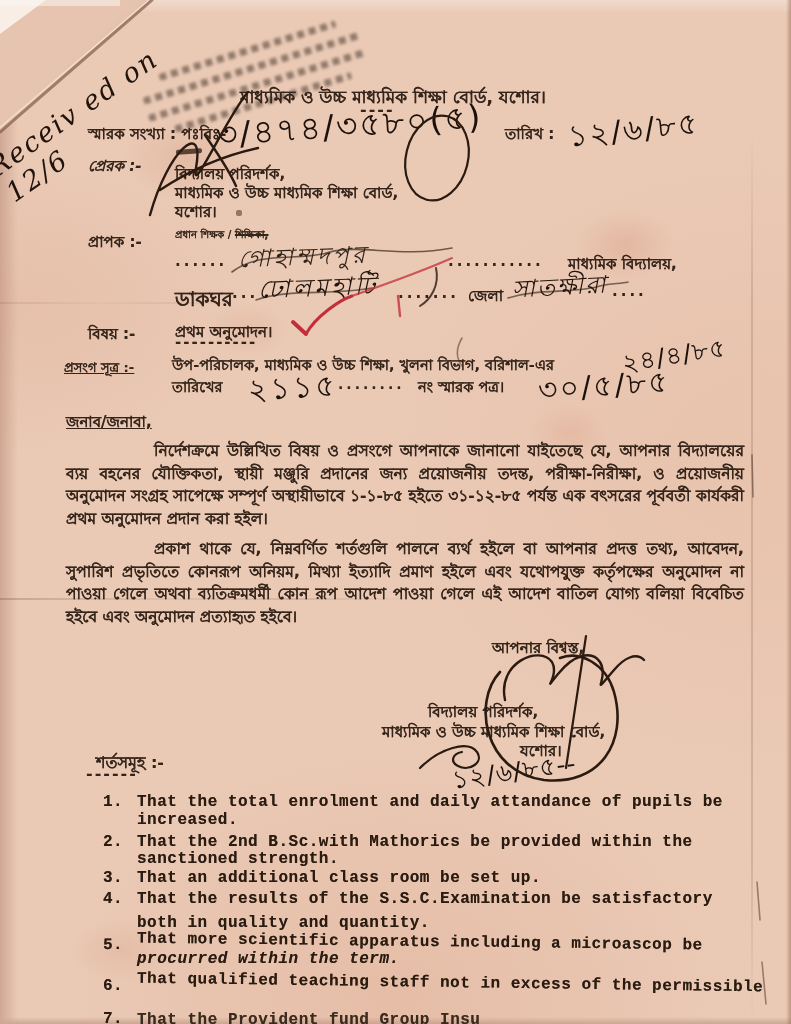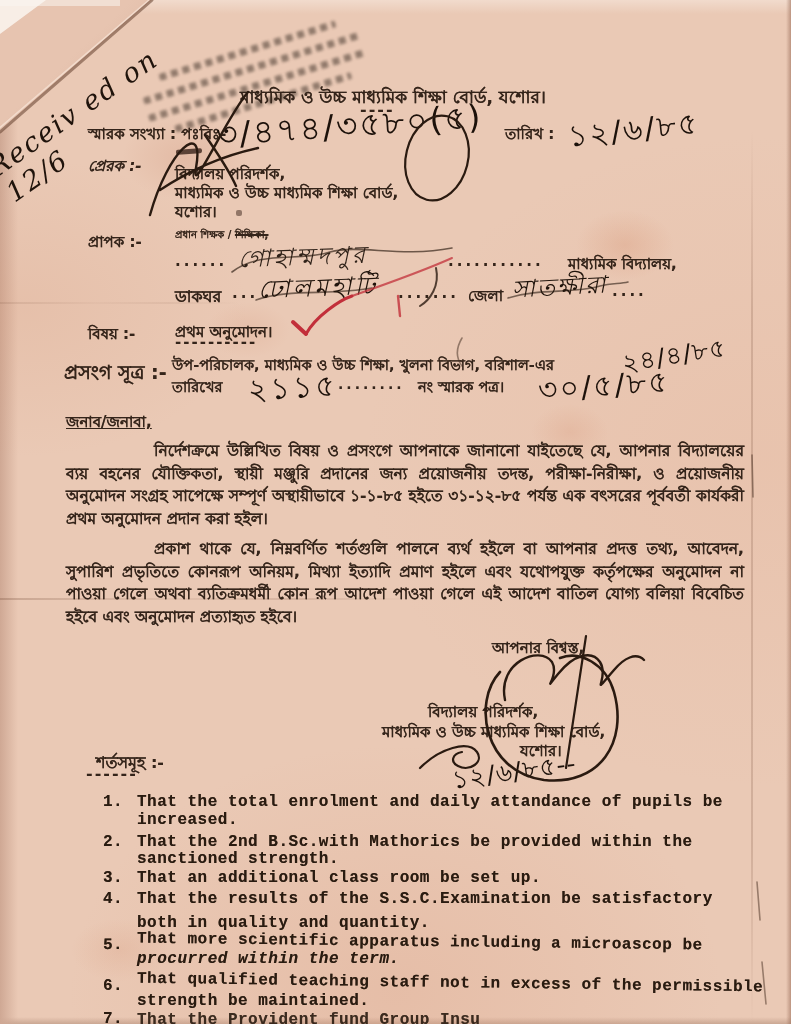--- a/index.html
+++ b/index.html
@@ -85,33 +85,33 @@
 
   <div class="abs typed-bn" style="left:88px;top:230px;font-size:15px;">প্রাপক :-</div>
   <div class="abs typed-bn" style="left:175px;top:227px;font-size:10px;">
     <span>প্রধান শিক্ষক /</span>
     <span class="strike">শিক্ষিকা,</span>
   </div>
   <div class="abs dots" style="left:175px;top:252px;font-size:15px;">......</div>
   <div class="abs hand" style="left:238px;top:238px;font-size:24px;letter-spacing:3px;transform:rotate(-2deg);opacity:.92">গোহাম্মদপুর</div>
   <div class="abs dots" style="left:448px;top:252px;font-size:15px;">...........</div>
   <div class="abs typed-bn" style="left:568px;top:252px;font-size:15px;">মাধ্যমিক বিদ্যালয়,</div>
-  <div class="abs typed-bn" style="left:175px;top:284px;font-size:16px;">ডাকঘর</div>
+  <div class="abs typed-bn" style="left:175px;top:284px;font-size:20px;">ডাকঘর</div>
   <div class="abs dots" style="left:232px;top:284px;font-size:15px;">...</div>
   <div class="abs hand" style="left:258px;top:268px;font-size:25px;letter-spacing:3px;transform:rotate(-2deg);">ঢোলমহাটি</div>
   <div class="abs dots" style="left:398px;top:284px;font-size:15px;">.......</div>
   <div class="abs typed-bn" style="left:468px;top:284px;font-size:15px;">জেলা</div>
   <div class="abs hand" style="left:512px;top:268px;font-size:24px;letter-spacing:2px;transform:rotate(-3deg);">সাতক্ষীরা</div>
   <div class="abs dots" style="left:612px;top:282px;font-size:15px;">....</div>
 
   <div class="abs typed-bn" style="left:88px;top:322px;font-size:15px;">বিষয় :-</div>
   <div class="abs typed-bn" style="left:175px;top:320px;font-size:15px;">প্রথম অনুমোদন।</div>
   <div class="abs rule-dash" style="left:175px;top:333px;font-size:15px;">----------</div>
 
-  <div class="abs typed-bn" style="left:64px;top:358px;font-size:19px;">প্রসংগ সূত্র :-</div>
+  <div class="abs typed-bn" style="left:64px;top:358px;font-size:13px;text-decoration:underline;">প্রসংগ সূত্র :-</div>
   <div class="abs typed-bn" style="left:172px;top:354px;font-size:14.5px;width:490px;">উপ-পরিচালক, মাধ্যমিক ও উচ্চ শিক্ষা, খুলনা বিভাগ, বরিশাল-এর</div>
   <div class="abs hand-num" style="left:622px;top:336px;font-size:25px;letter-spacing:1px;transform:rotate(-9deg);">২৪/৪/৮৫</div>
   <div class="abs typed-bn" style="left:172px;top:376px;font-size:14.5px;">তারিখের</div>
   <div class="abs hand-num" style="left:248px;top:364px;font-size:30px;letter-spacing:3px;transform:rotate(-3deg);">২১১৫</div>
   <div class="abs dots" style="left:338px;top:376px;font-size:14px;">........</div>
   <div class="abs typed-bn" style="left:418px;top:376px;font-size:14.5px;">নং স্মারক পত্র।</div>
   <div class="abs hand-num" style="left:538px;top:362px;font-size:30px;letter-spacing:2px;transform:rotate(-4deg);">৩০/৫/৮৫</div>
 
   <div class="abs typed-bn" style="left:66px;top:410px;font-size:15px;text-decoration:underline;">জনাব/জনাবা,</div>
 
@@ -145,21 +145,20 @@
   <div class="abs typed-en" style="left:103px;top:890px;font-size:16px;">4.</div>
   <div class="abs typed-en" style="left:137px;top:914px;font-size:16px;">both in quality and quantity.</div>
   <div class="abs typed-en" style="left:137px;top:890px;font-size:16px;">That the results of the S.S.C.Examination be satisfactory</div>
 
   <div class="abs typed-en" style="left:103px;top:936px;font-size:16px;transform:rotate(.7deg);">5.</div>
   <div class="abs typed-en" style="left:137px;top:933px;font-size:16px;transform:rotate(.7deg);">That more scientific apparatus including a microascop be</div>
   <div class="abs typed-en" style="left:137px;top:950px;font-size:16px;font-style:italic;">procurred within the term.</div>
 
   <div class="abs typed-en" style="left:103px;top:977px;font-size:16px;">6.</div>
   <div class="abs typed-en" style="left:137px;top:974px;font-size:16px;transform:rotate(.8deg);">That qualified teaching staff not in excess of the permissible</div>
-  <div class="abs typed-en" style="left:137px;top:992px;font-size:16px;">strength be maintained.</div>
 
   <div class="abs typed-en" style="left:103px;top:1010px;font-size:16px;">7.</div>
   <div class="abs typed-en" style="left:137px;top:1011px;font-size:16px;opacity:.9;">That the Provident fund Group Insu</div>
 
   <svg class="abs decor" width="791" height="1024" viewBox="0 0 791 1024">
     <g stroke="#2a1a10" fill="none" stroke-linecap="round">
 
       <line x1="152" y1="0" x2="0" y2="132" stroke="rgba(100,64,46,.55)" stroke-width="3"></line>
       <line x1="149" y1="0" x2="-3" y2="130" stroke="rgba(255,245,235,.5)" stroke-width="1.5"></line>
 

